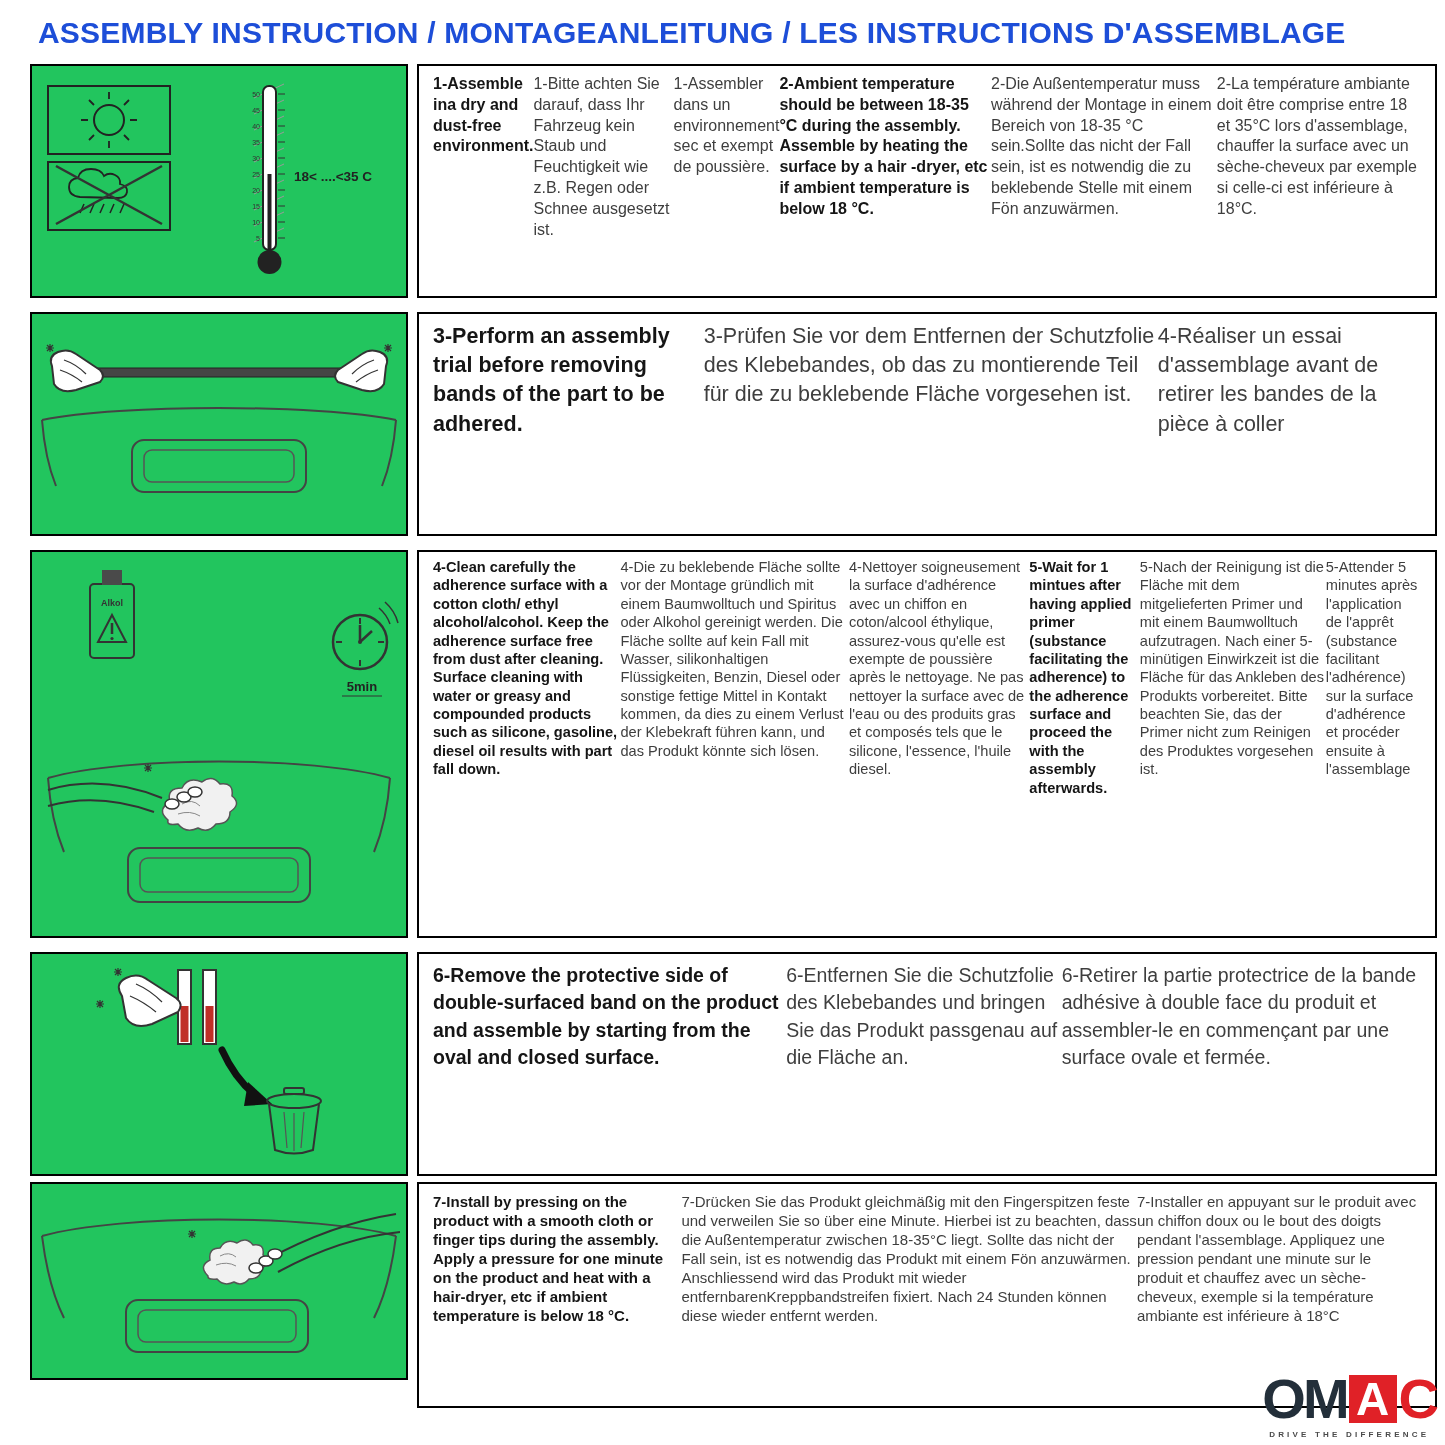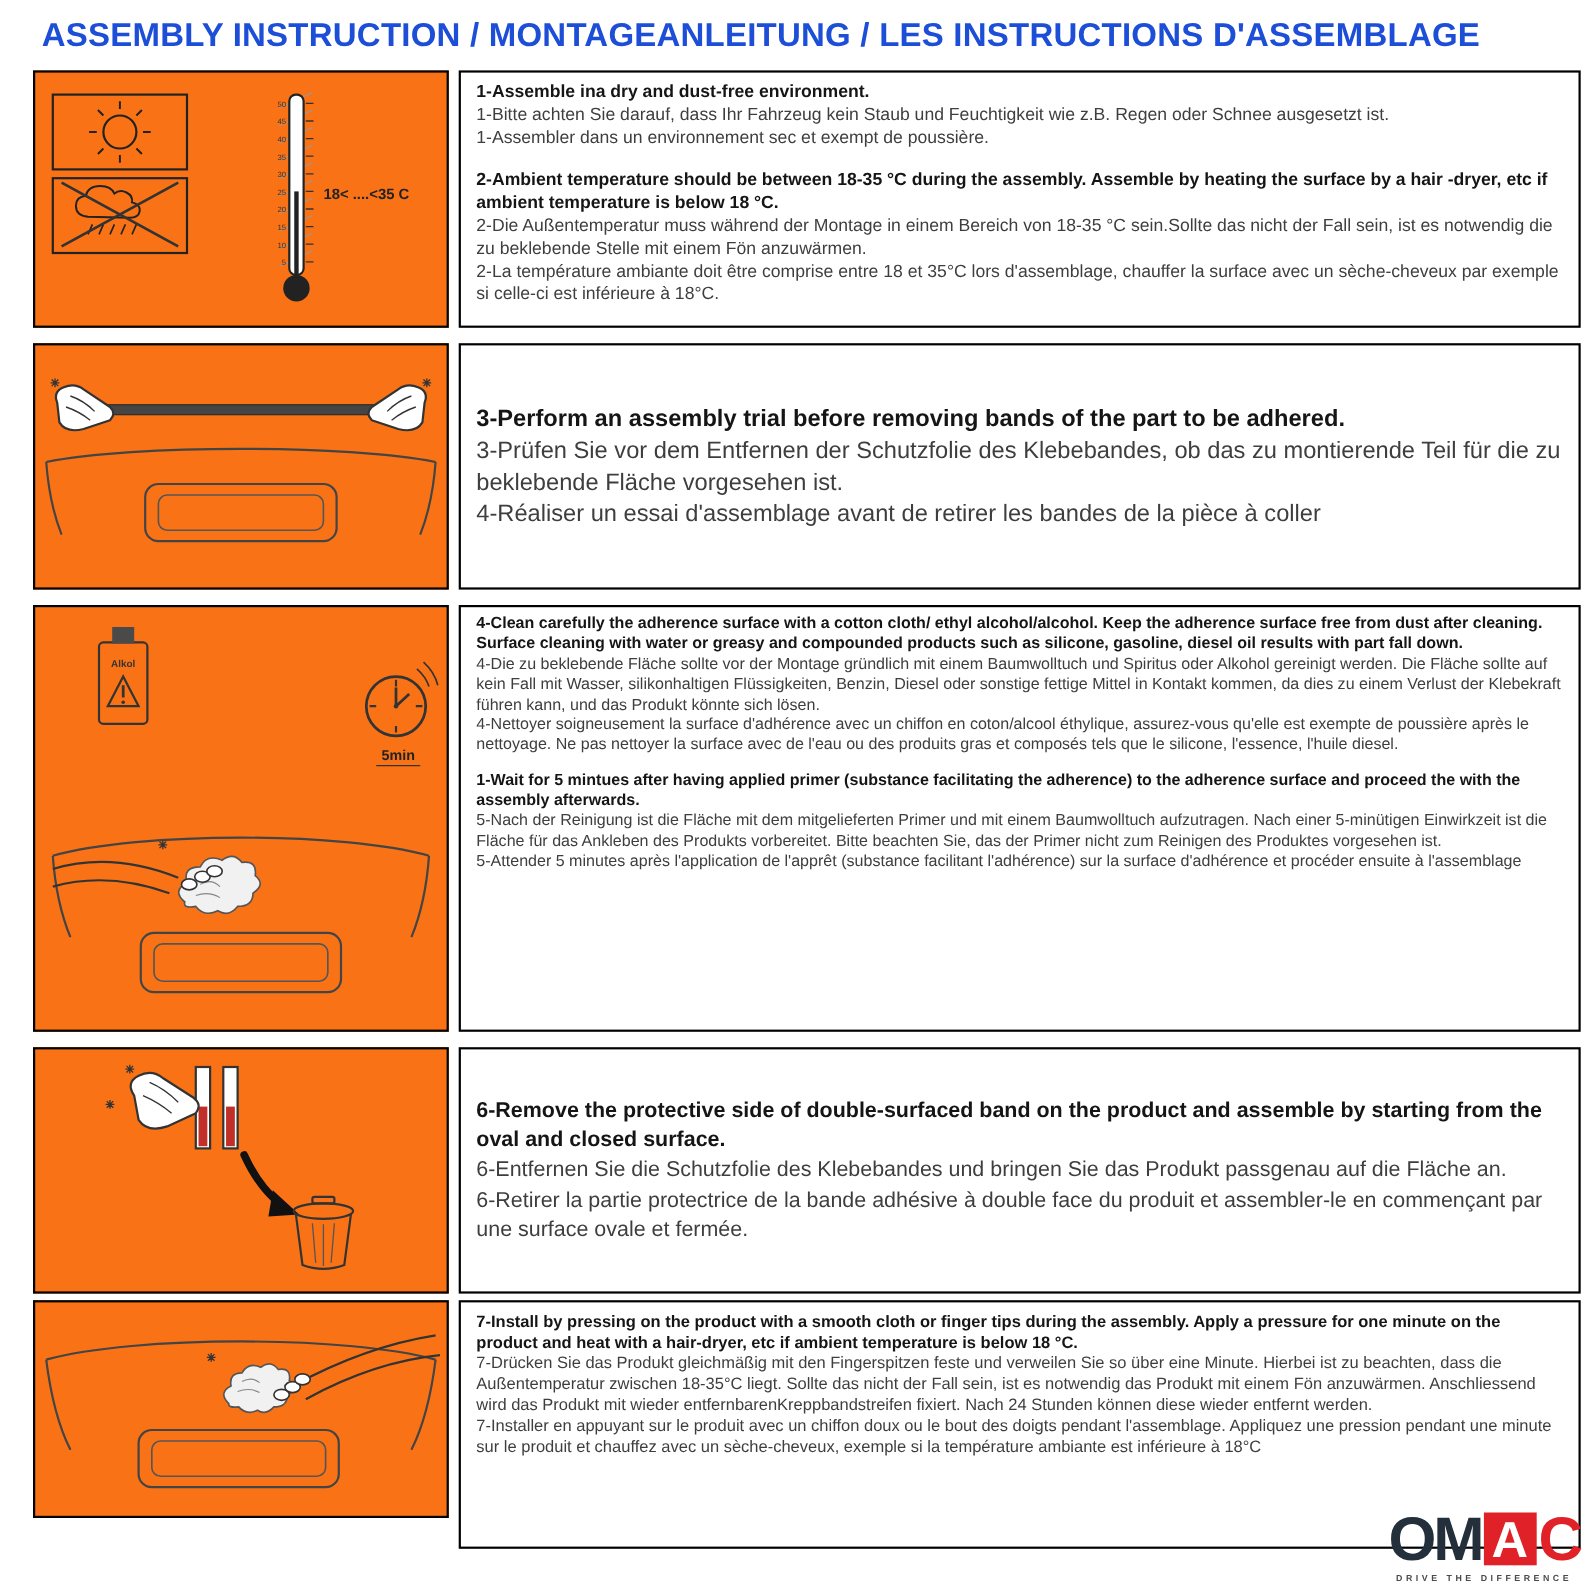--- a/index.html
+++ b/index.html
@@ -10,26 +10,26 @@
     position: relative; overflow: hidden;
     color: #3e3e3e;
   }
   .page { padding: 10px 8px 0 30px; position: relative; height: 100%; }
   .title {
     color: #1d4ed8; font-size: 30px; font-weight: bold;
     margin: 6px 0 14px 8px; letter-spacing: .2px; white-space: nowrap;
   }
   .row { display: flex; gap: 9px; align-items: flex-start; margin-bottom: 14px; }
   .illus {
-    flex: 0 0 378px; border: 2px solid #000; background: #f97316;
+    flex: 0 0 378px; border: 2px solid #000; background: #22c55e;
     overflow: hidden; height: 100%;
   }
   .textbox {
     flex: 1; border: 2px solid #000; padding: 8px 14px;
-    display: flex; flex-direction: column; overflow: hidden; height: 100%;
+    display: flex; overflow: hidden; height: 100%;
   }
   .textbox p { margin: 0; color: #3e3e3e; }
   .textbox p.b { font-weight: bold; color: #151515; }
   .gap { height: 18px; flex: none; }
   .r1 { height: 234px; } .r1 .illus, .r1 .textbox { height: 234px; }
   .r2 { height: 224px; } .r2 .illus, .r2 .textbox { height: 224px; }
   .r3 { height: 388px; } .r3 .illus, .r3 .textbox { height: 388px; }
   .r4 { height: 216px; } .r4 .illus, .r4 .textbox { height: 224px; }
   .r5 { height: 226px; margin-bottom: 0; }
   .r5 .illus { height: 198px; } .r5 .textbox { height: 226px; }
@@ -178,21 +178,21 @@
           <ellipse cx="163" cy="240" rx="7" ry="5" fill="#fff" stroke="#333" stroke-width="1.5"></ellipse>
           <path d="M116,212 v8 M112,216 h8 M113,213 l6,6 M119,213 l-6,6" stroke="#333" stroke-width="1.2"></path>
         </g>
       </svg>
     </div>
     <div class="textbox s3">
       <p class="b">4-Clean carefully the adherence surface with a cotton cloth/ ethyl alcohol/alcohol. Keep the adherence surface free from dust after cleaning. Surface cleaning with water or greasy and compounded products such as silicone, gasoline, diesel oil results with part fall down.</p>
       <p>4-Die zu beklebende Fläche sollte vor der Montage gründlich mit einem Baumwolltuch und Spiritus oder Alkohol gereinigt werden. Die Fläche sollte auf kein Fall mit Wasser, silikonhaltigen Flüssigkeiten, Benzin, Diesel oder sonstige fettige Mittel in Kontakt kommen, da dies zu einem Verlust der Klebekraft führen kann, und das Produkt könnte sich lösen.</p>
       <p>4-Nettoyer soigneusement la surface d'adhérence avec un chiffon en coton/alcool éthylique, assurez-vous qu'elle est exempte de poussière après le nettoyage. Ne pas nettoyer la surface avec de l'eau ou des produits gras et composés tels que le silicone, l'essence, l'huile diesel.</p>
       <div class="gap"></div>
-      <p class="b">1-Wait for 5 mintues after having applied primer (substance facilitating the adherence) to the adherence surface and proceed the with the assembly afterwards.</p>
+      <p class="b">5-Wait for 1 mintues after having applied primer (substance facilitating the adherence) to the adherence surface and proceed the with the assembly afterwards.</p>
       <p>5-Nach der Reinigung ist die Fläche mit dem mitgelieferten Primer und mit einem Baumwolltuch aufzutragen. Nach einer 5-minütigen Einwirkzeit ist die Fläche für das Ankleben des Produkts vorbereitet. Bitte beachten Sie, das der Primer nicht zum Reinigen des Produktes vorgesehen ist.</p>
       <p>5-Attender 5 minutes après l'application de l'apprêt (substance facilitant l'adhérence) sur la surface d'adhérence et procéder ensuite à l'assemblage</p>
     </div>
   </div>
 
   <div class="row r4">
     <div class="illus">
       <svg viewBox="0 0 374 220" width="374" height="220">
         <g>
           <rect x="146" y="16" width="13" height="74" fill="#fff" stroke="#333" stroke-width="2"></rect>

